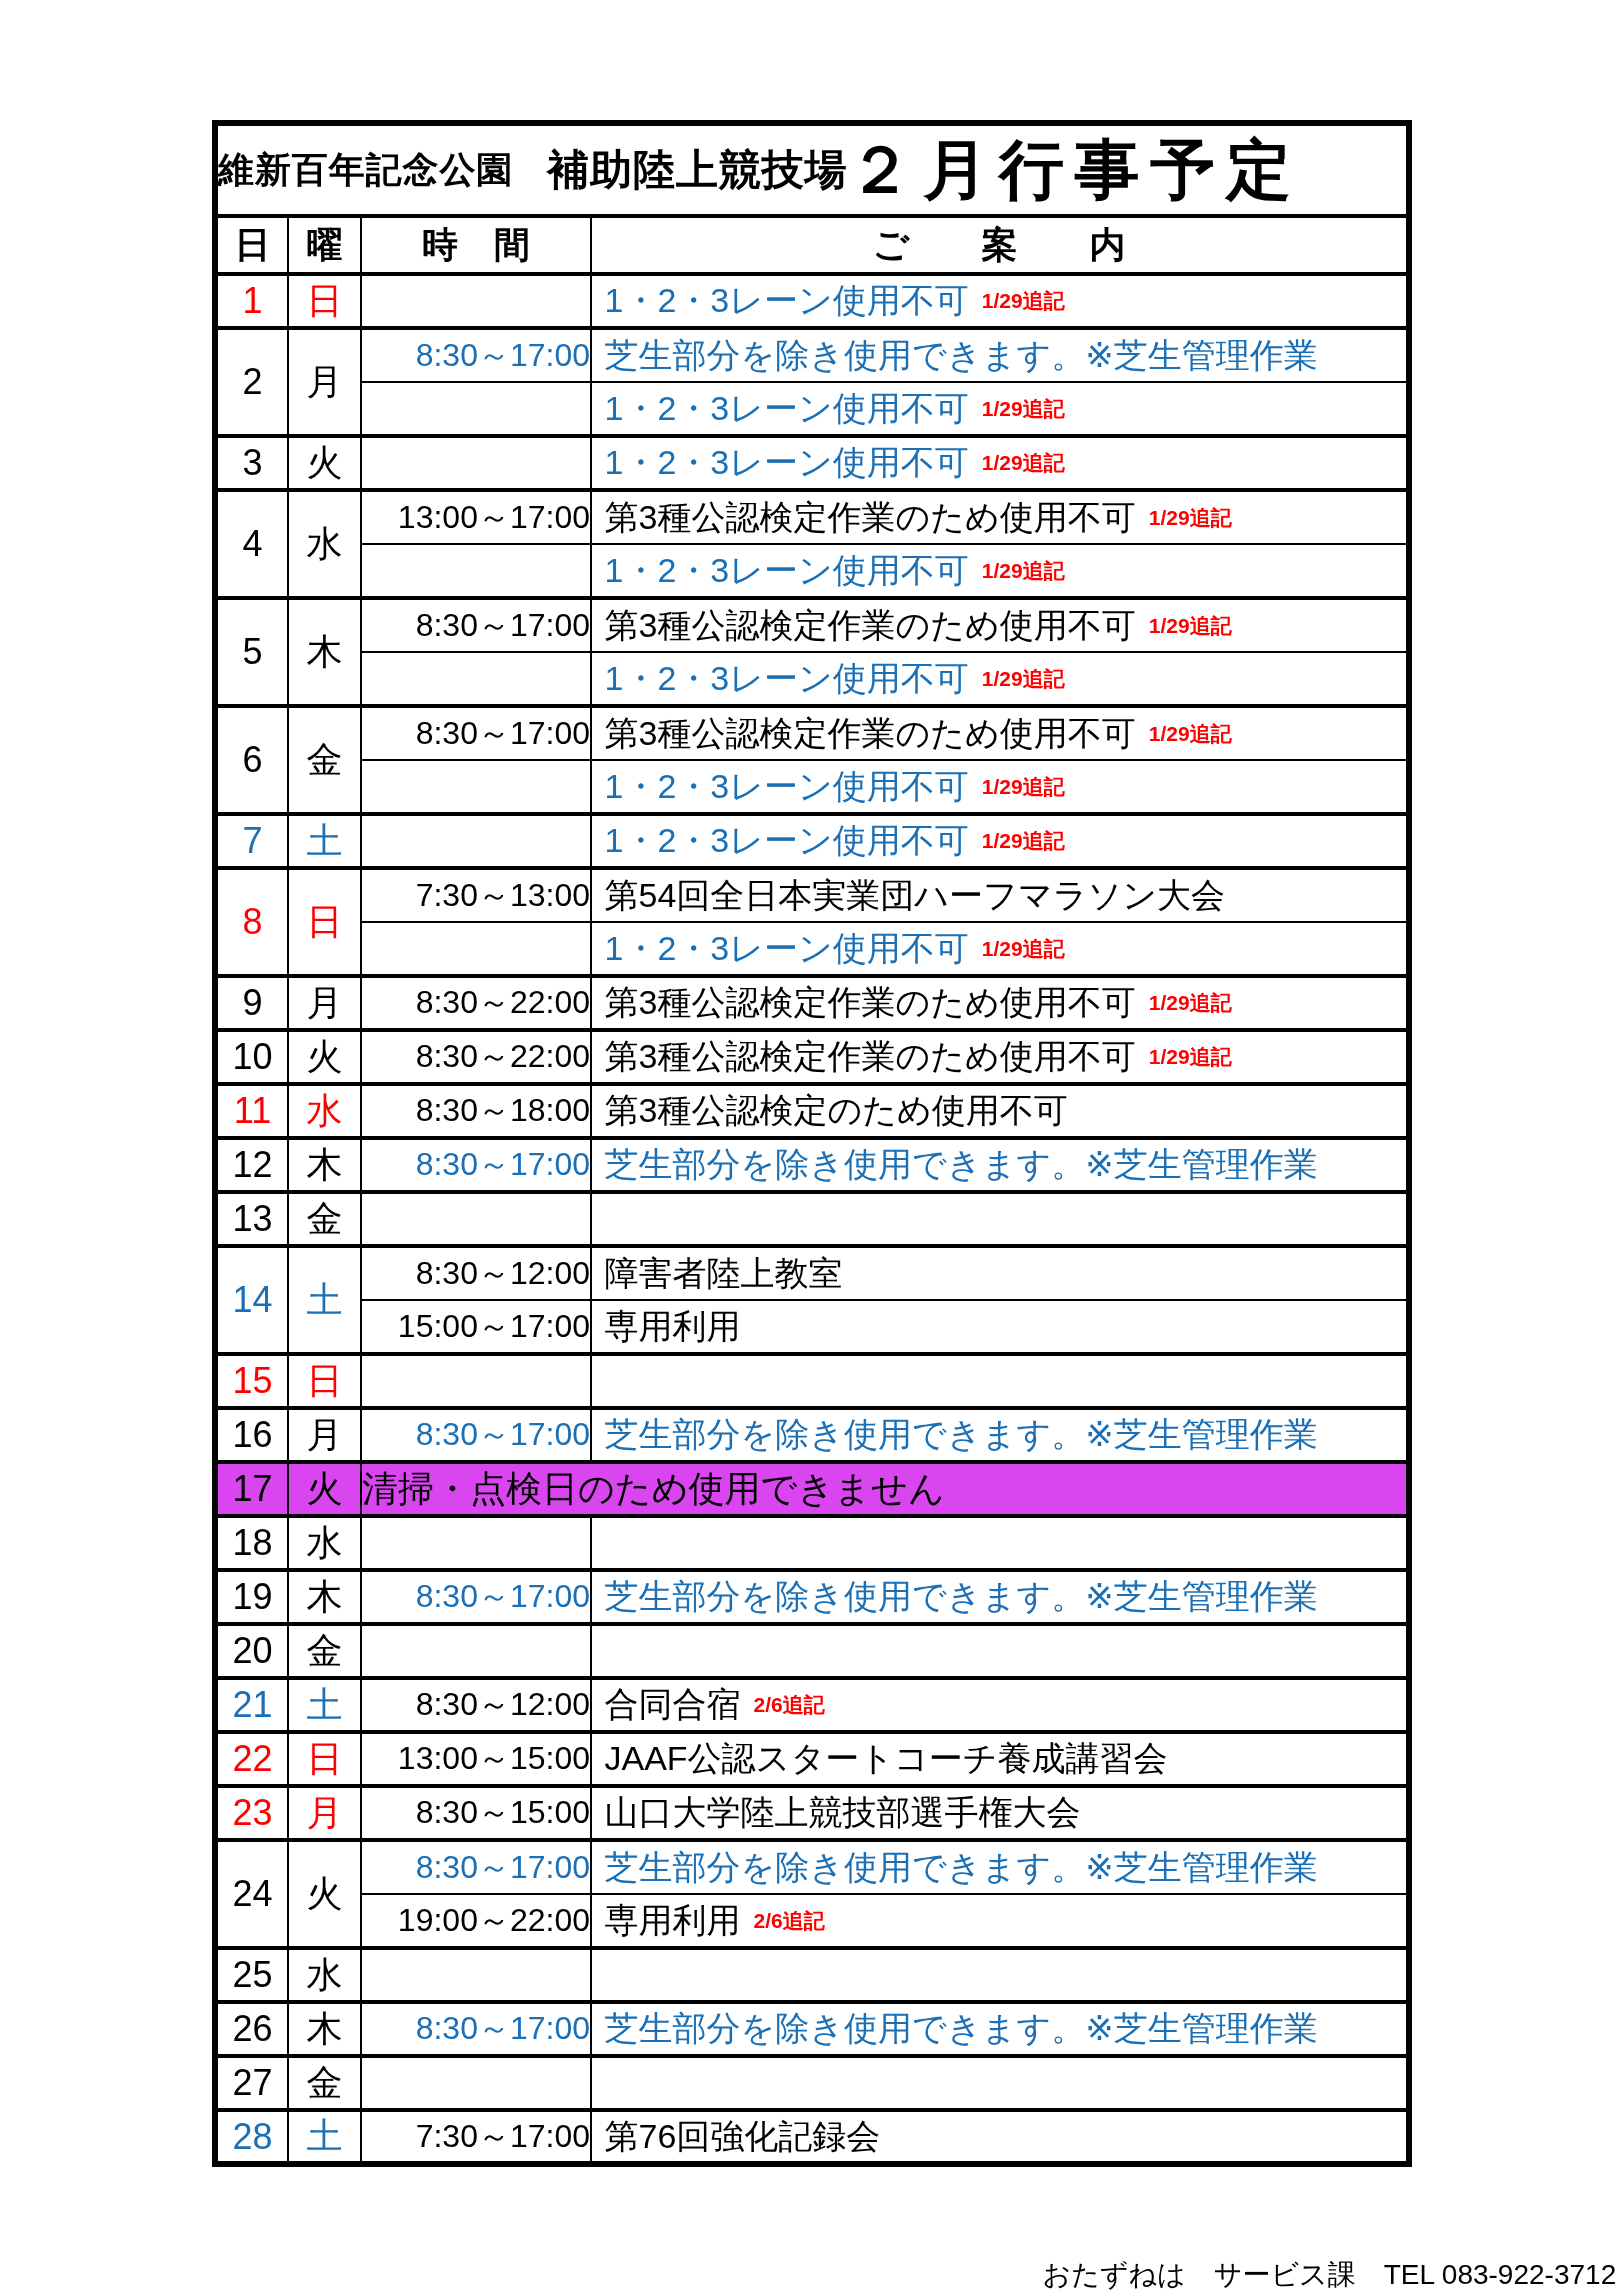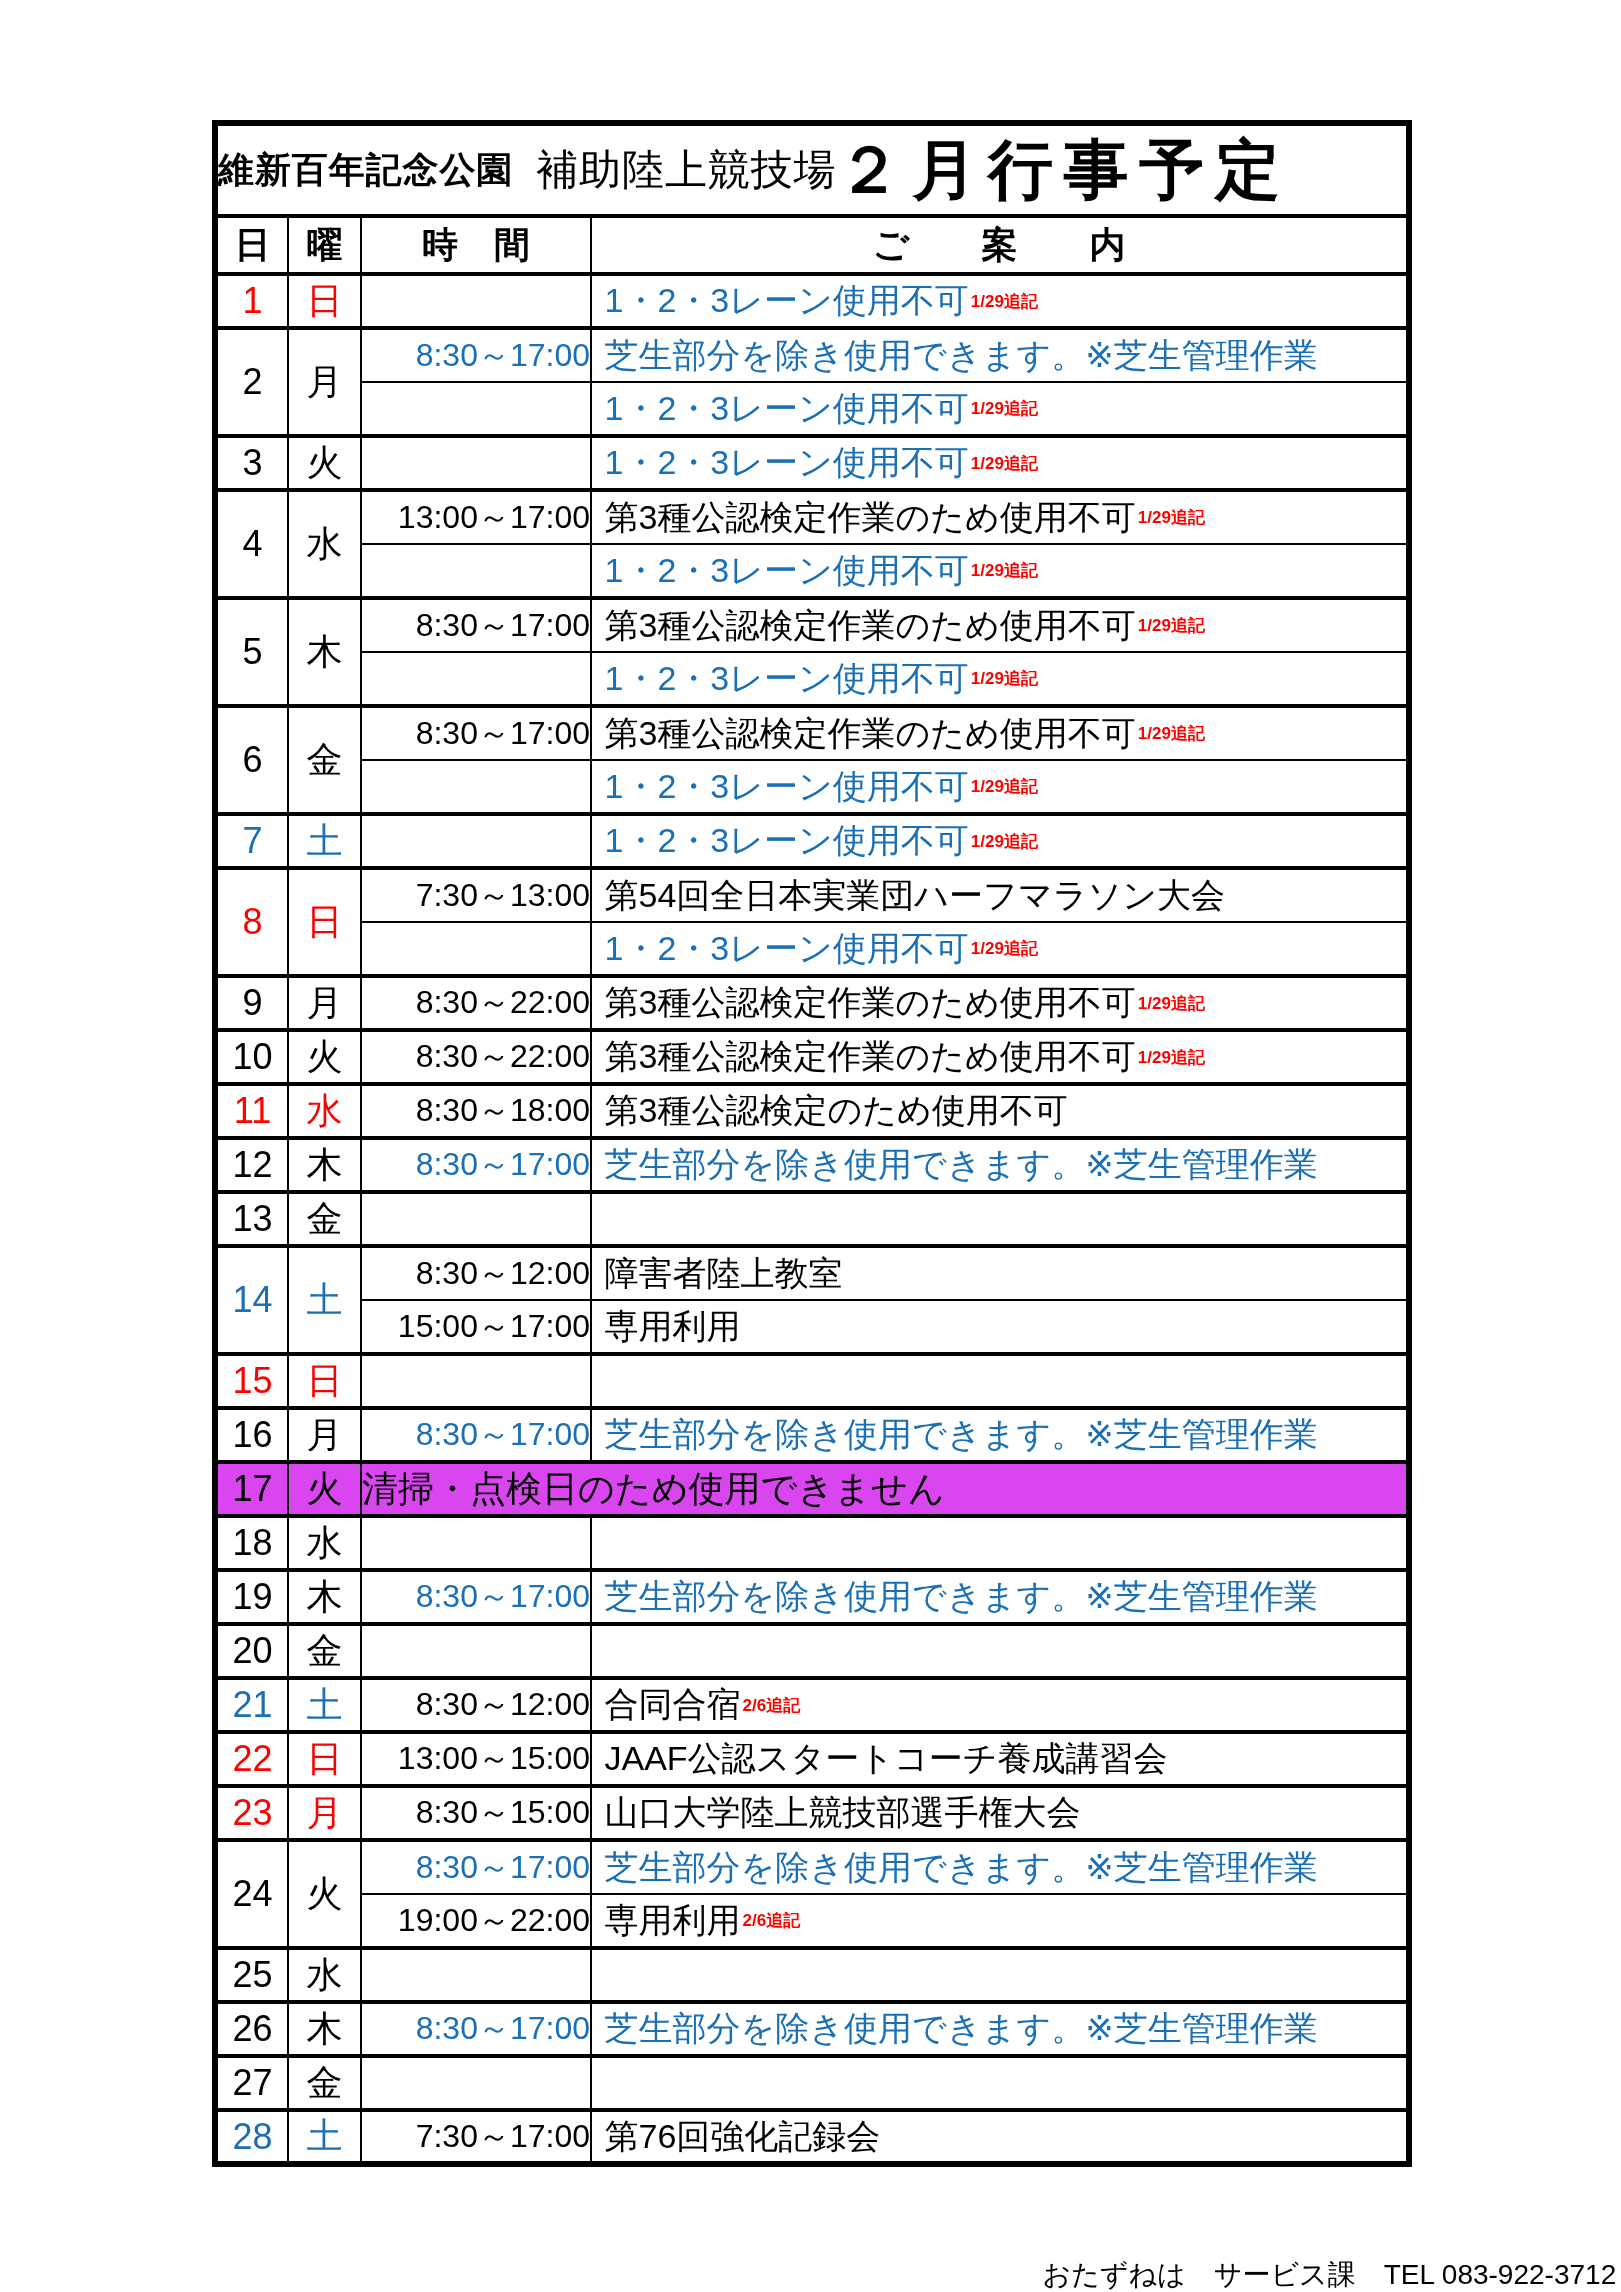--- a/index.html
+++ b/index.html
@@ -7,36 +7,36 @@
     width:1621px;height:2293px;background:#ffffff;position:relative;
     font-family:"Liberation Sans","DejaVu Sans",sans-serif;color:#000;
   }
   .sheet{position:absolute;left:212px;top:120px;width:1194px;}
   table.sched{border-collapse:collapse;table-layout:fixed;width:1194px;border:6.3px solid #000;}
   table.sched td,table.sched th{border:2.7px solid #000;padding:0;vertical-align:middle;overflow:hidden;}
   
   .title-cell{height:70px;border-bottom-width:4.5px !important;}
   .title-flex{display:flex;align-items:center;white-space:nowrap;}
   .t-park{font-size:36px;font-weight:600;letter-spacing:0.9px;}
-  .t-fac{font-size:42px;font-weight:400;margin-left:23px;letter-spacing:0.9px;text-align:center;}
+  .t-fac{font-size:42px;font-weight:700;margin-left:34px;letter-spacing:0.9px;text-align:center;}
   .t-month{font-size:65px;font-weight:700;letter-spacing:10.7px;}
   
   tr.hdr th{height:54px;border-bottom-width:4.5px !important;font-size:36px;font-weight:700;text-align:center;background:#fff;}
   
   tr.leaf{height:54px;}
   tr.group-start td{border-top-width:4.5px;}
   td.c-day,td.c-wd{font-size:36px;text-align:center;font-weight:400;}
   .col-red{color:#ff0000;}
   .col-blue{color:#1b6fb5;}
   .col-black{color:#000000;}
   td.c-time{font-size:32px;text-align:right;white-space:nowrap;}
   td.c-info{font-size:34px;}
   .info-flex{display:flex;align-items:center;justify-content:flex-start;padding:0 7.2px 0 12.5px;}
   .desc{white-space:nowrap;letter-spacing:0px;}
-  .note{font-size:17px;font-weight:700;color:#ff0000;white-space:nowrap;margin-left:2px;}
+  .note{font-size:21px;font-weight:700;color:#ff0000;white-space:nowrap;margin-left:13px;}
   tr.gray-row td{background:#d946ef;}
   td.c-merged{font-size:36px;text-align:left;}
   
   .footer{position:absolute;left:212px;top:2133px;width:1194px;}
   .asof{text-align:right;font-size:27px;padding-right:1.8px;line-height:1.2;}
   .contact{text-align:right;font-size:28px;padding-right:1.8px;margin-top:5.4px;line-height:1.2;}
 </style>
 </head>
 <body>
 

